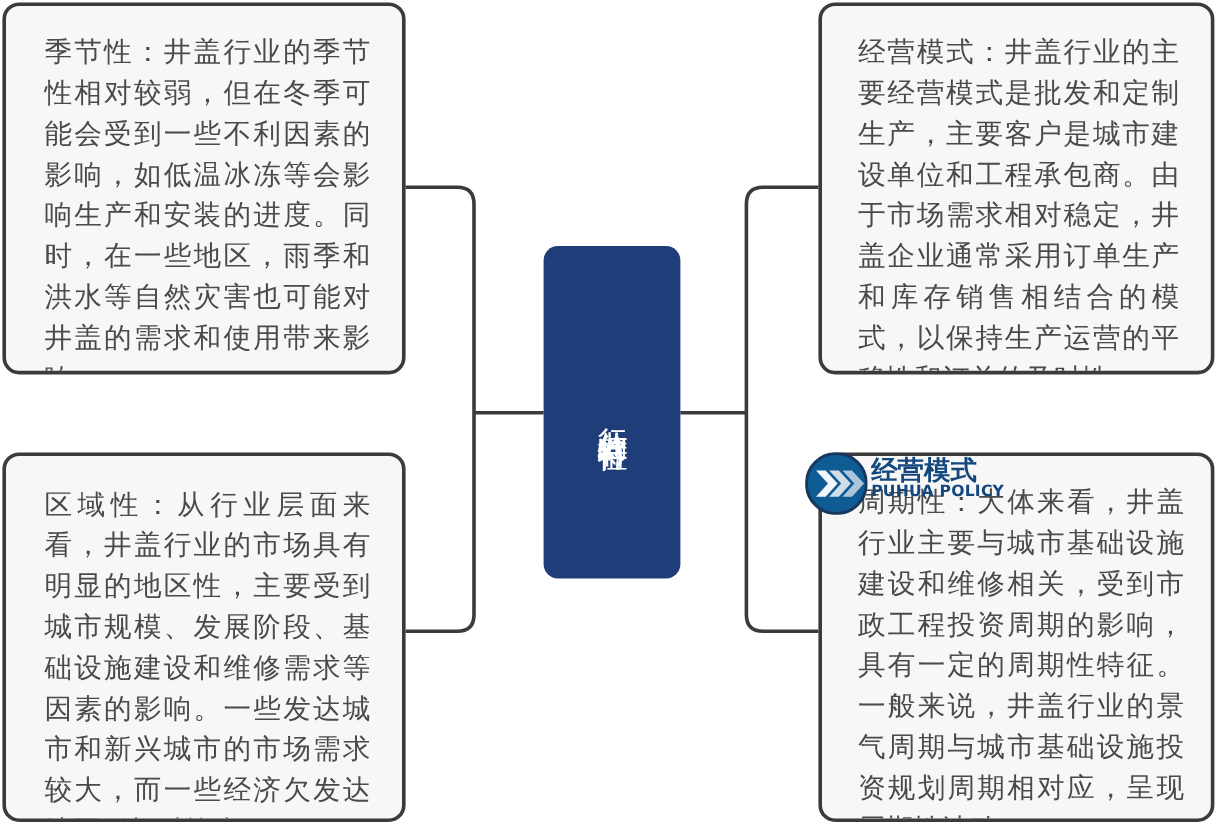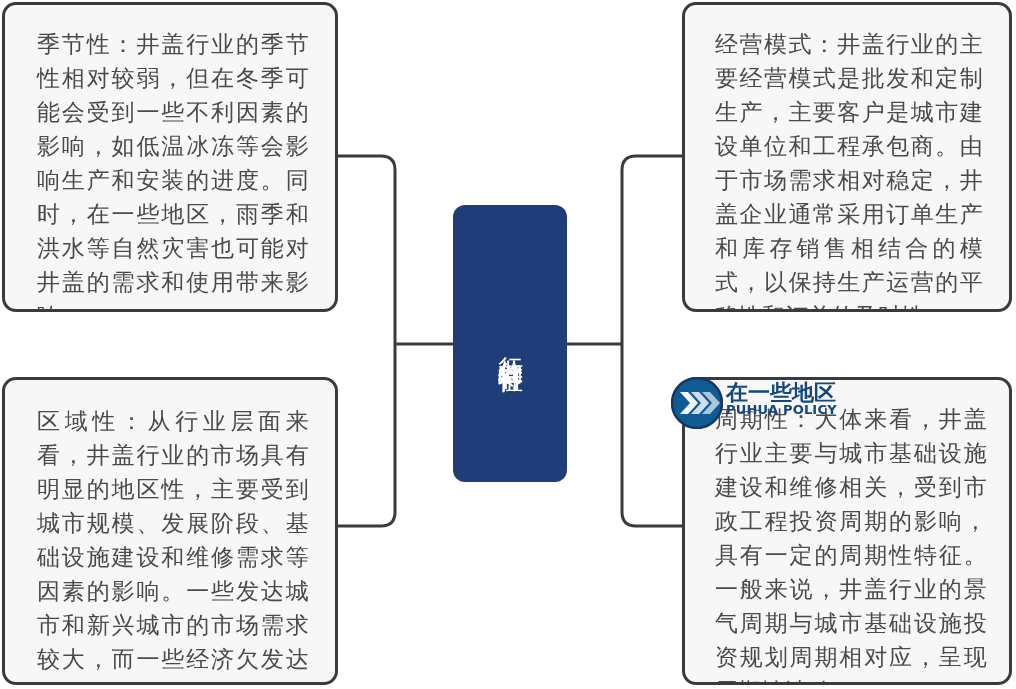--- a/index.html
+++ b/index.html
@@ -172,18 +172,18 @@
     <svg class="wm-badge" viewBox="0 0 52 52">
       <circle cx="26" cy="26" r="25" fill="#0f5b94"></circle>
       <circle cx="26" cy="26" r="25" fill="none" stroke="#17375e" stroke-width="2.5"></circle>
       <g fill="#ffffff">
         <path d="M9 15 L17 15 L27 26 L17 37 L9 37 L19 26 Z" opacity="0.95"></path>
         <path d="M20 15 L28 15 L38 26 L28 37 L20 37 L30 26 Z" opacity="0.8"></path>
         <path d="M31 15 L39 15 L49 26 L39 37 L31 37 L41 26 Z" opacity="0.65"></path>
       </g>
     </svg>
     <span class="wm-words">
-      <span class="wm-cn">在一些地区</span>
+      <span class="wm-cn">经营模式</span>
       <span class="wm-en">PUHUA POLICY</span>
     </span>
   </div>
 
 </div>
 
 </body></html>

